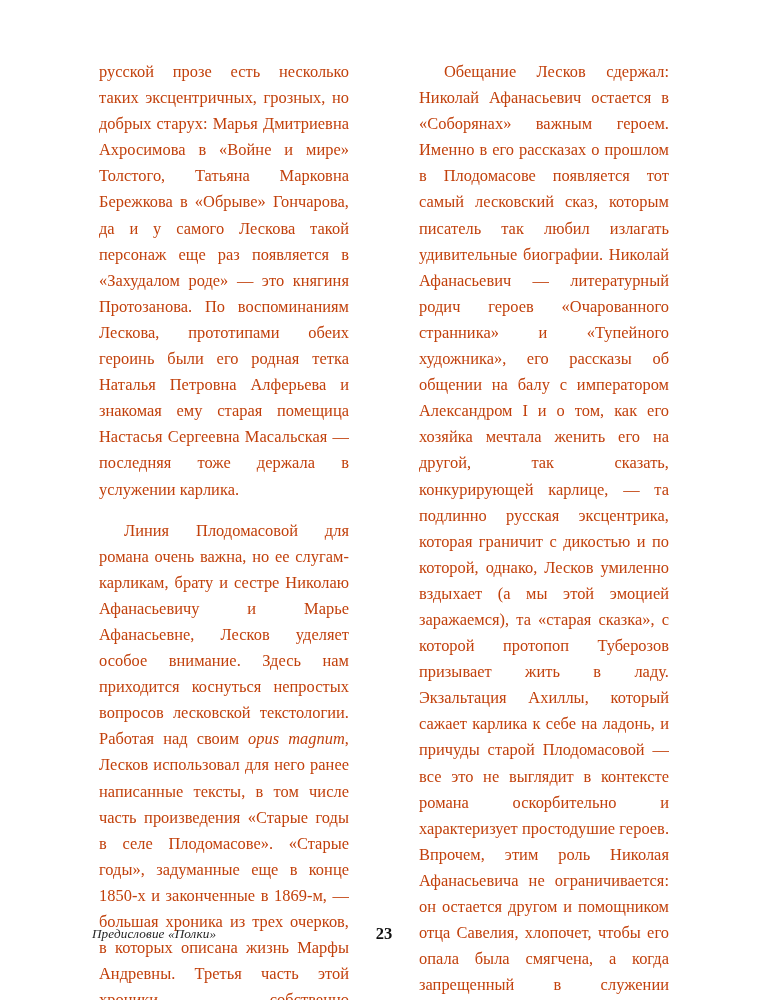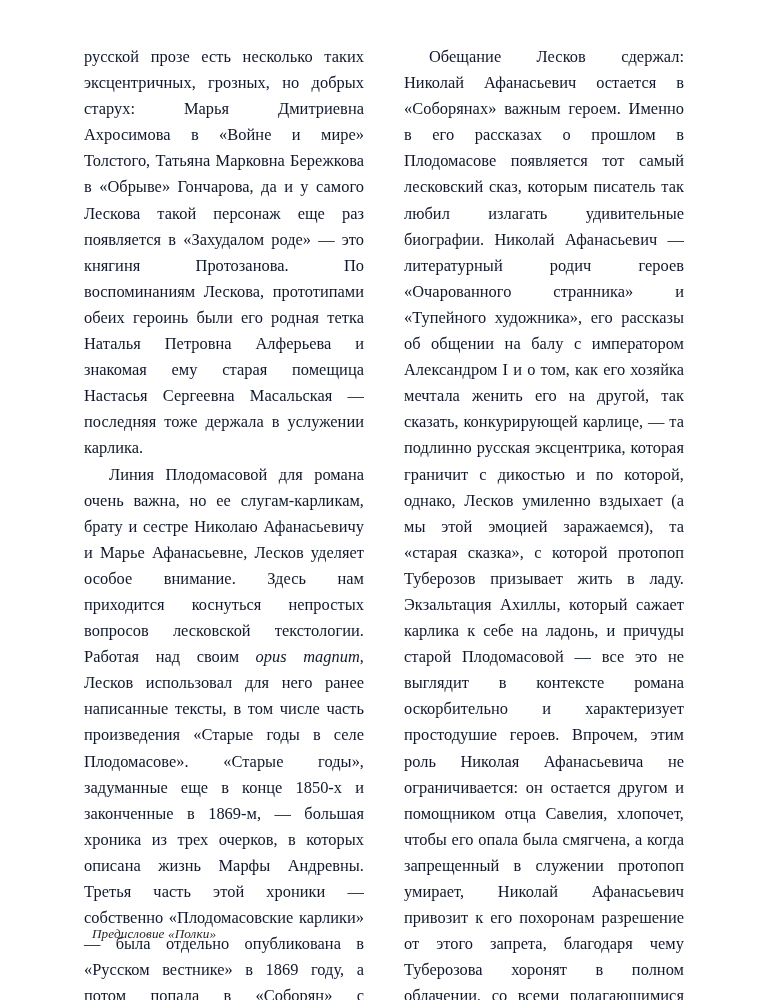--- a/index.html
+++ b/index.html
@@ -28,27 +28,27 @@
     height: 845px;
     display: flex;
     flex-direction: row;
     justify-content: space-between;
   }
   .column {
     width: 280px;
     box-sizing: border-box;
   }
   .para {
-    margin: 0;
+    margin: 15px;
     font-size: 16.4px;
     line-height: 26.1px;
     text-align: justify;
     text-justify: inter-word;
     hyphens: manual;
-    color: #0f172a;
+    color: #c2410c;
     letter-spacing: 0.03px;
     word-spacing: 0.1px;
   }
   .para.indent {
     text-indent: 25px;
   }
   .para + .para {
     margin-top: 0;
   }
   .italic {
@@ -98,15 +98,16 @@
 
     <div class="column" id="col-right">
       <p class="para indent">Обещание Лесков сдержал: Николай Афанасьевич остается в «Соборянах» важным героем. Именно в его рассказах о прошлом в Плодомасове появляется тот самый лесковский сказ, которым писатель так любил излагать удивительные биографии. Николай Афанасьевич — литературный родич героев «Очарованного странника» и «Тупейного художника», его рассказы об общении на балу с императором Александром I и о том, как его хозяйка мечтала женить его на другой, так сказать, конкурирующей карлице, — та подлинно русская эксцентрика, которая граничит с дикостью и по которой, однако, Лесков умиленно вздыхает (а мы этой эмоцией заражаемся), та «старая сказка», с которой протопоп Туберозов призывает жить в ладу. Экзальтация Ахиллы, который сажает карлика к себе на ладонь, и причуды старой Плодомасовой — все это не выглядит в контексте романа оскорбительно и характеризует простодушие героев. Впрочем, этим роль Николая Афанасьевича не ограничивается: он остается другом и помощником отца Савелия, хлопочет, чтобы его опала была смягчена, а когда запрещенный в служении протопоп умирает, Николай Афанасьевич привозит к его похоронам разрешение от этого запрета, благодаря чему Туберозова хоронят в полном облачении, со всеми полагающимися почестями.</p>
 
     </div>
 
   </div>
 
   <div id="footer">
     <div id="running-head">Предисловие «Полки»</div>
+    <div id="page-number">23</div>
   </div>
 
 </div>
 
 </body></html>

